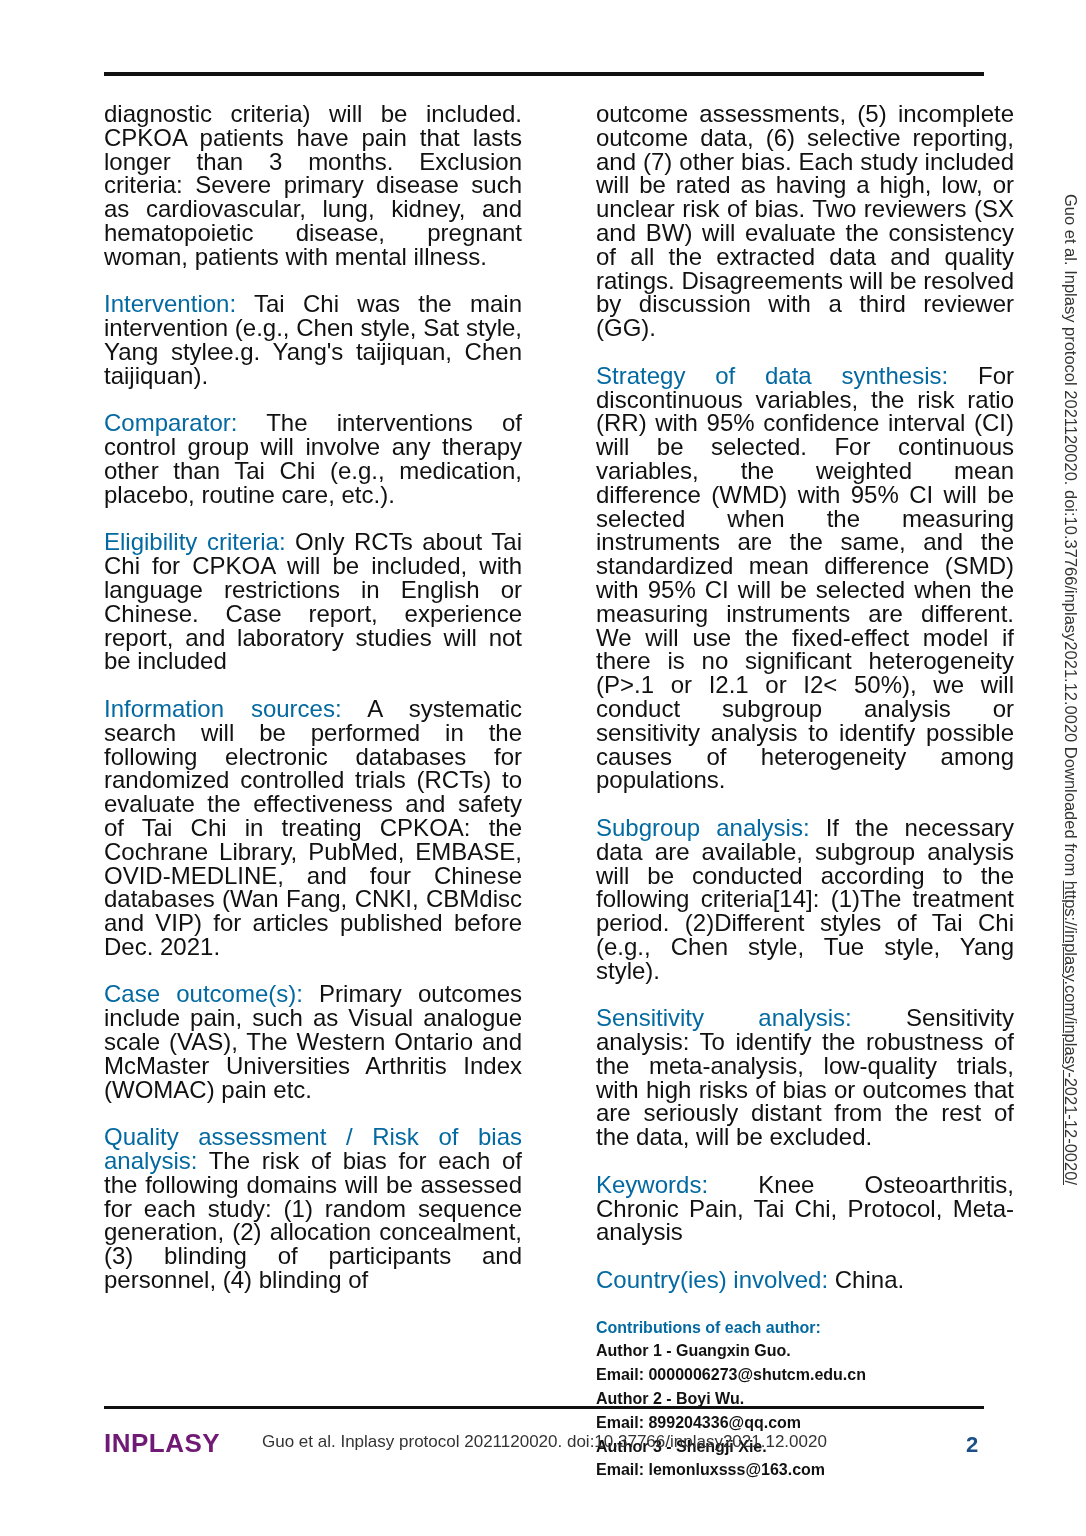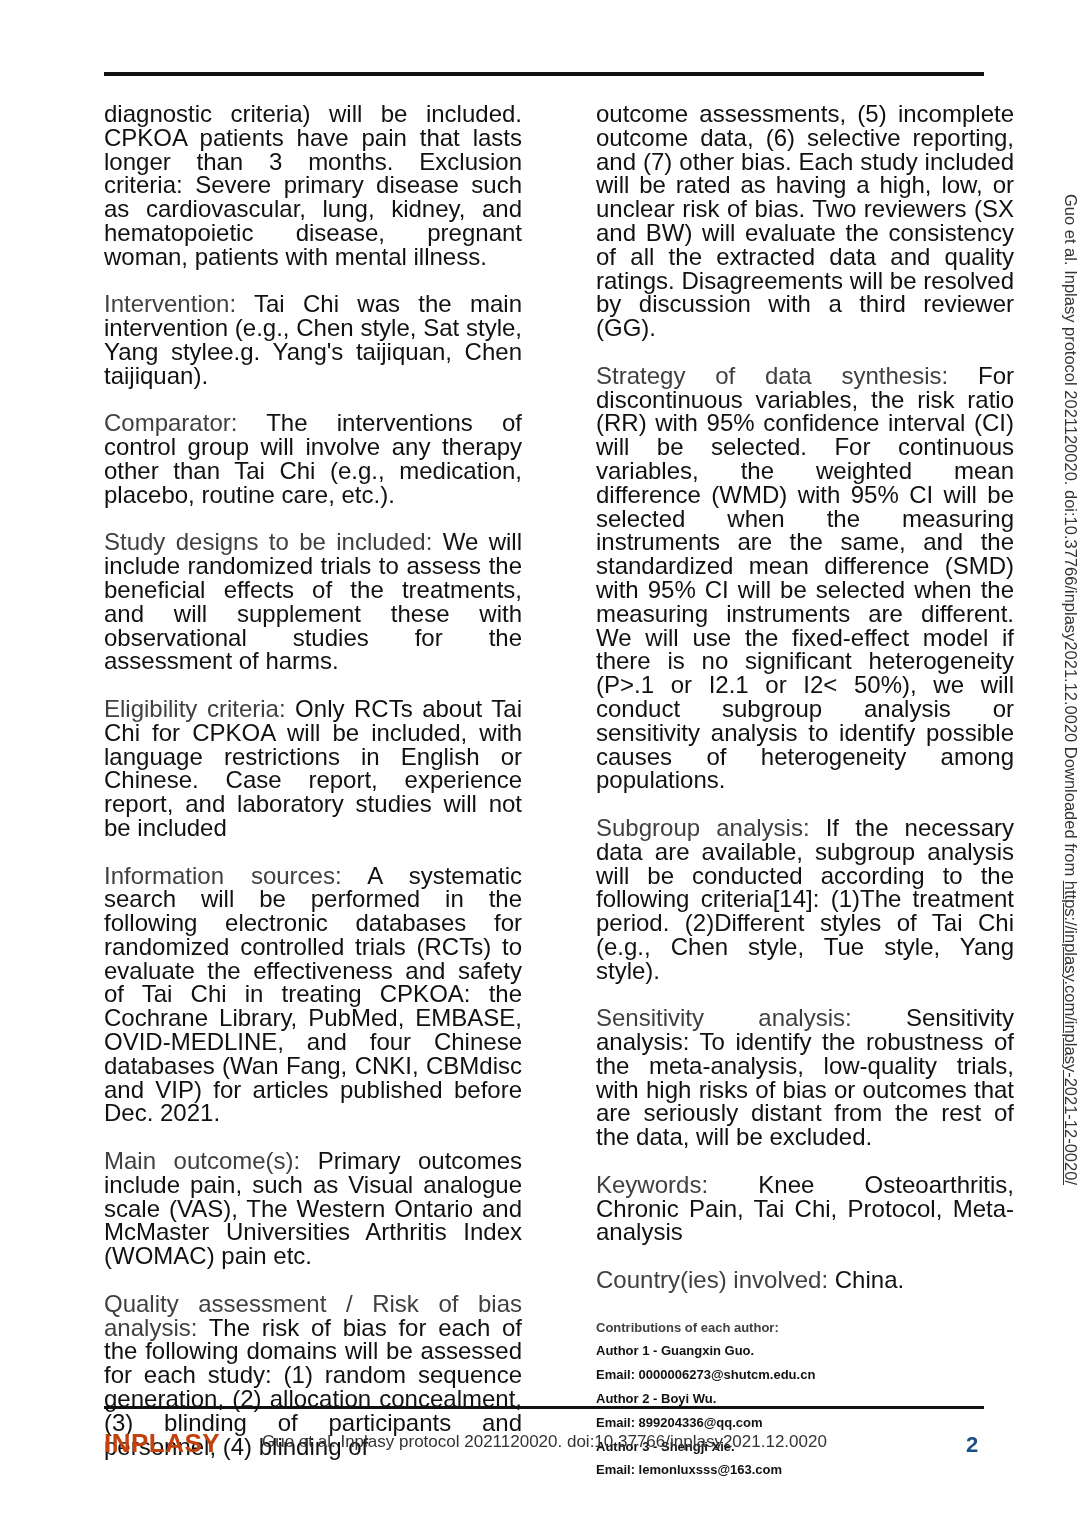--- a/index.html
+++ b/index.html
@@ -7,25 +7,25 @@
          font-family: "Liberation Sans", "DejaVu Sans", sans-serif; color: #111111; }
   .rule { position: absolute; left: 104px; width: 880px; height: 4px; background: #111111; }
   .rule.top { top: 72px; }
   .rule.bottom { top: 1406px; height: 3px; }
   .col { position: absolute; top: 102px; width: 418px; }
   .col.left { left: 104px; }
   .col.right { left: 596px; }
   .para { font-weight: normal; font-size: 24px; line-height: 23.8px; text-align: justify;
           margin: 0 0 23.8px 0; hyphens: none; }
   .para.tight { margin-bottom: 8px; }
-  .head { color: #404040; }
-  .authors { font-weight: bold; font-size: 13px; line-height: 23.8px; margin: 0; }
+  .head { color: #0369a1; }
+  .authors { font-weight: bold; font-size: 16px; line-height: 23.8px; margin: 0; }
   .authors div { white-space: nowrap; }
   .footer-brand { position: absolute; left: 104px; top: 1428px; font-weight: bold;
-                  font-size: 26px; color: #c2410c; letter-spacing: 0.5px; }
+                  font-size: 26px; color: #701a75; letter-spacing: 0.5px; }
   .footer-cite { position: absolute; left: 262px; top: 1432px; font-size: 17px; color: #333333; }
   .footer-page { position: absolute; left: 966px; top: 1432px; font-weight: bold;
                  font-size: 22px; color: #1c4f86; }
   .sidebar { position: absolute; left: 1058px; top: 194px; width: 1110px;
              transform-origin: 0 0; transform: rotate(90deg) translateY(-22px);
              font-size: 16.5px; color: #333333; white-space: nowrap; }
   .sidebar .link { text-decoration: underline; }
 </style>
 </head>
 <body>
@@ -38,33 +38,29 @@
   </p>
   <p class="para">
     <span class="head">Intervention:</span>
     <span>Tai Chi was the main intervention (e.g., Chen style, Sat style, Yang stylee.g. Yang's taijiquan, Chen taijiquan).</span>
   </p>
   <p class="para">
     <span class="head">Comparator:</span>
     <span>The interventions of control group will involve any therapy other than Tai Chi (e.g., medication, placebo, routine care, etc.).</span>
   </p>
   <p class="para">
-    <span class="head">Study designs to be included:</span>
-    <span>We will include randomized trials to assess the beneficial effects of the treatments, and will supplement these with observational studies for the assessment of harms.</span>
-  </p>
-  <p class="para">
     <span class="head">Eligibility criteria:</span>
     <span>Only RCTs about Tai Chi for CPKOA will be included, with language restrictions in English or Chinese. Case report, experience report, and laboratory studies will not be included</span>
   </p>
   <p class="para">
     <span class="head">Information sources:</span>
     <span>A systematic search will be performed in the following electronic databases for randomized controlled trials (RCTs) to evaluate the effectiveness and safety of Tai Chi in treating CPKOA: the Cochrane Library, PubMed, EMBASE, OVID-MEDLINE, and four Chinese databases (Wan Fang, CNKI, CBMdisc and VIP) for articles published before Dec. 2021.</span>
   </p>
   <p class="para">
-    <span class="head">Main outcome(s):</span>
+    <span class="head">Case outcome(s):</span>
     <span>Primary outcomes include pain, such as Visual analogue scale (VAS), The Western Ontario and McMaster Universities Arthritis Index (WOMAC) pain etc.</span>
   </p>
   <p class="para tight">
     <span class="head">Quality assessment / Risk of bias analysis:</span>
     <span>The risk of bias for each of the following domains will be assessed for each study: (1) random sequence generation, (2) allocation concealment, (3) blinding of participants and personnel, (4) blinding of</span>
   </p>
 </div>
 
 <div class="col right">
   <p class="para">

